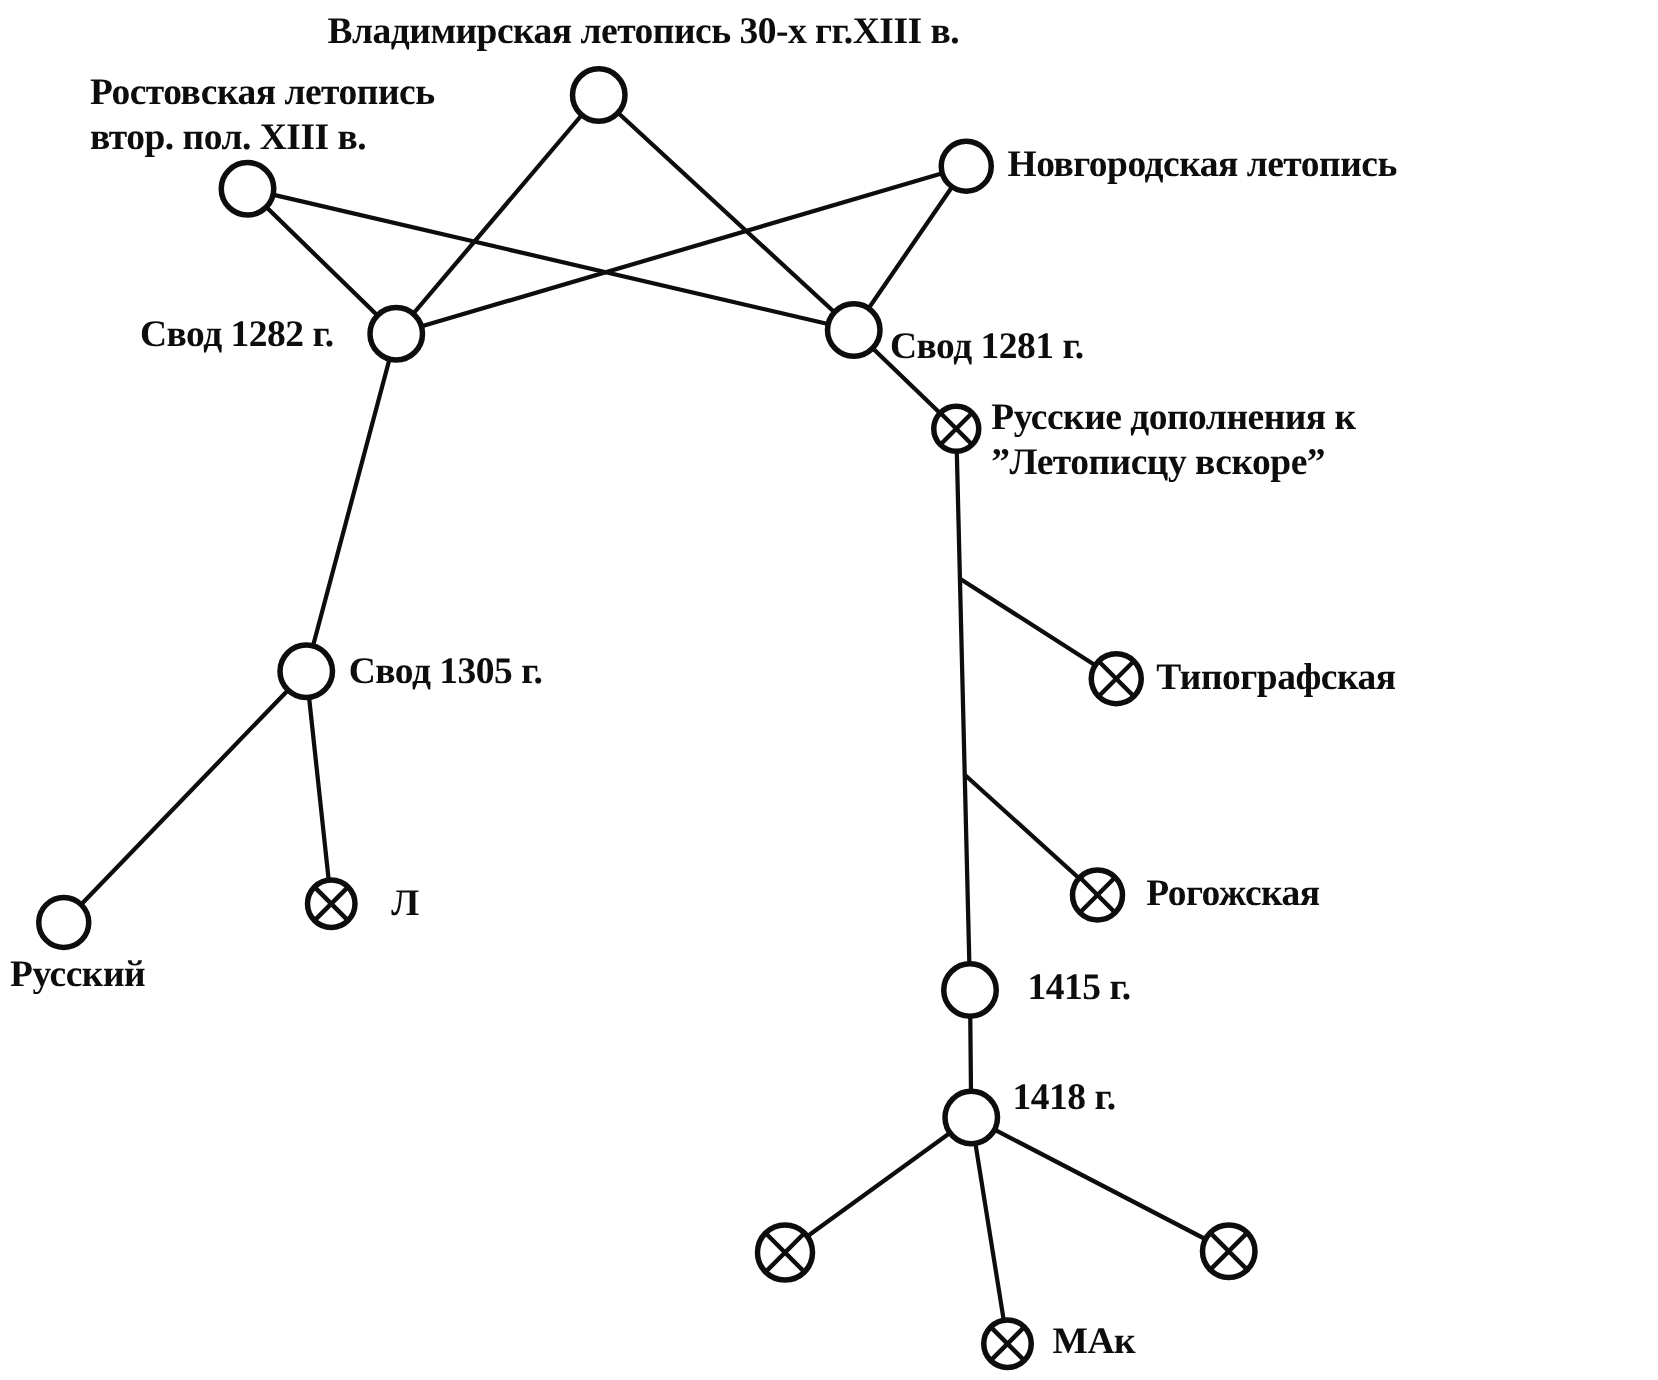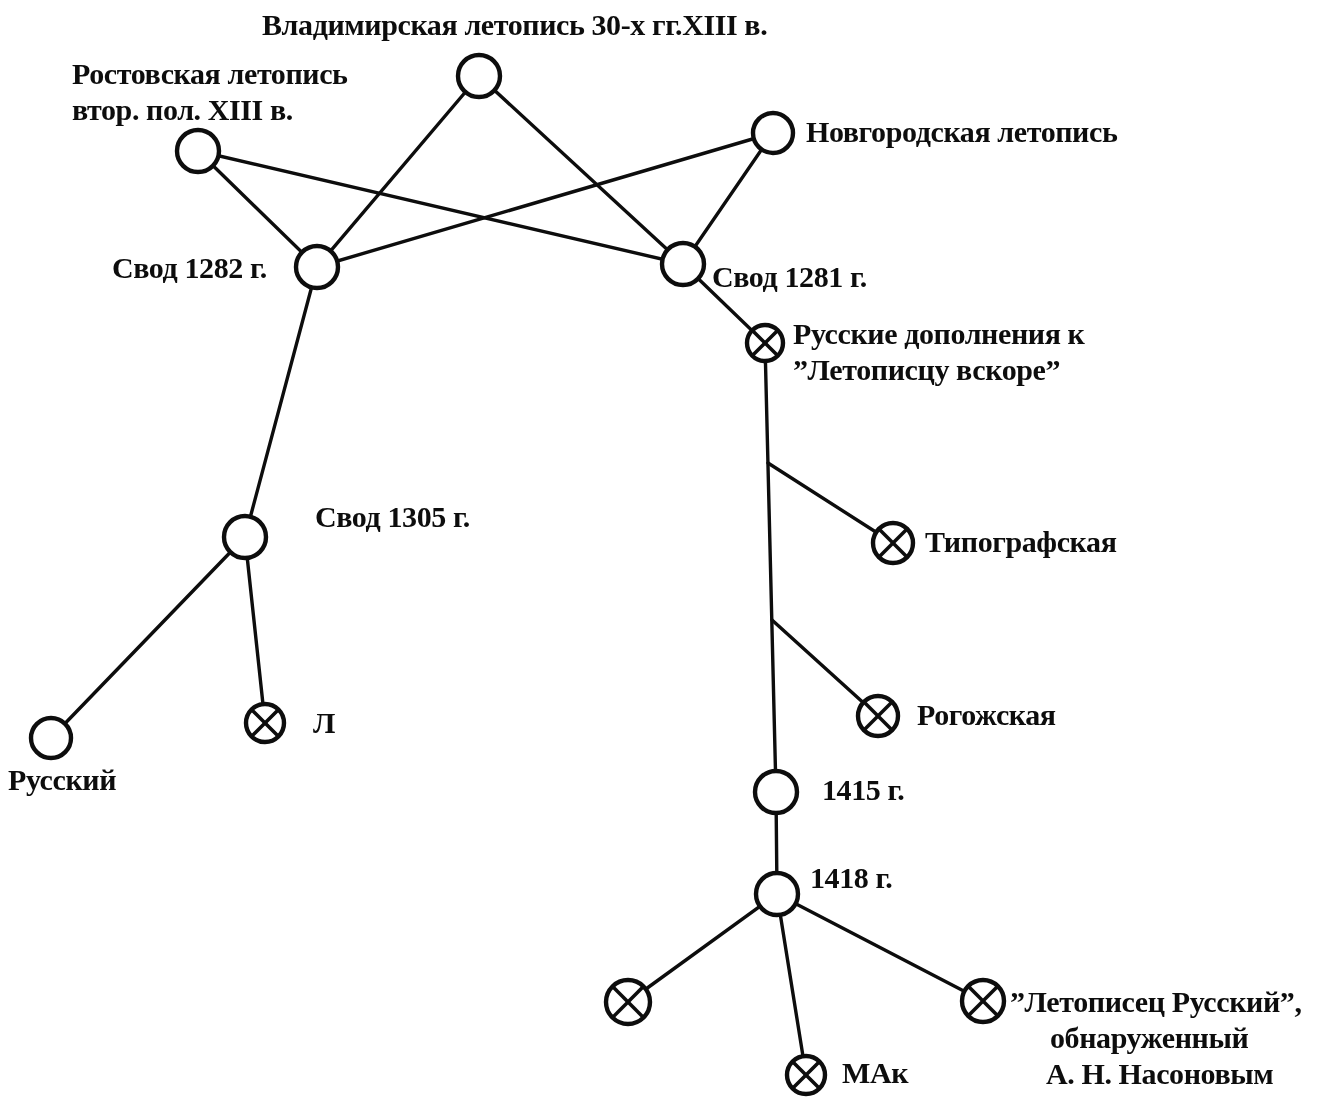--- a/index.html
+++ b/index.html
@@ -114,21 +114,21 @@
       <div class="lbl" style="left: 112px; top: 250px;">
         <div class="ln">Свод 1282 г.</div>
       </div>
       <div class="lbl" style="left: 712px; top: 259px; text-align: right;">
         <div class="ln">Свод 1281 г.</div>
       </div>
       <div class="lbl" style="left: 793px; top: 316px;">
         <div class="ln">Русские дополнения к</div>
         <div class="ln">”Летописцу вскоре”</div>
       </div>
-      <div class="lbl" style="left: 279px; top: 499px; margin-left: 36px;">
+      <div class="lbl" style="left: 279px; top: 519px;">
         <div class="ln">Свод 1305 г.</div>
       </div>
       <div class="lbl" style="left: 925px; top: 524px;">
         <div class="ln">Типографская</div>
       </div>
       <div class="lbl" style="left: 917px; top: 697px;">
         <div class="ln">Рогожская</div>
       </div>
       <div class="lbl" style="left: 8px; top: 762px;">
         <div class="ln">Русский</div>
@@ -138,19 +138,14 @@
       </div>
       <div class="lbl" style="left: 808px; top: 772px; margin-left: 14px;">
         <div class="ln">1415 г.</div>
       </div>
       <div class="lbl" style="left: 810px; top: 860px;">
         <div class="ln">1418 г.</div>
       </div>
       <div class="lbl" style="left: 842px; top: 1055px;">
         <div class="ln">МАк</div>
       </div>
-      <div class="lbl" style="left: 1010px; top: 984px;">
-        <div class="ln">”Летописец Русский”,</div>
-        <div class="ln" style="padding-left: 40px;">обнаруженный</div>
-        <div class="ln" style="padding-left: 36px;">А. Н. Насоновым</div>
-      </div>
     </div>
 </div>
 
 </body></html>

